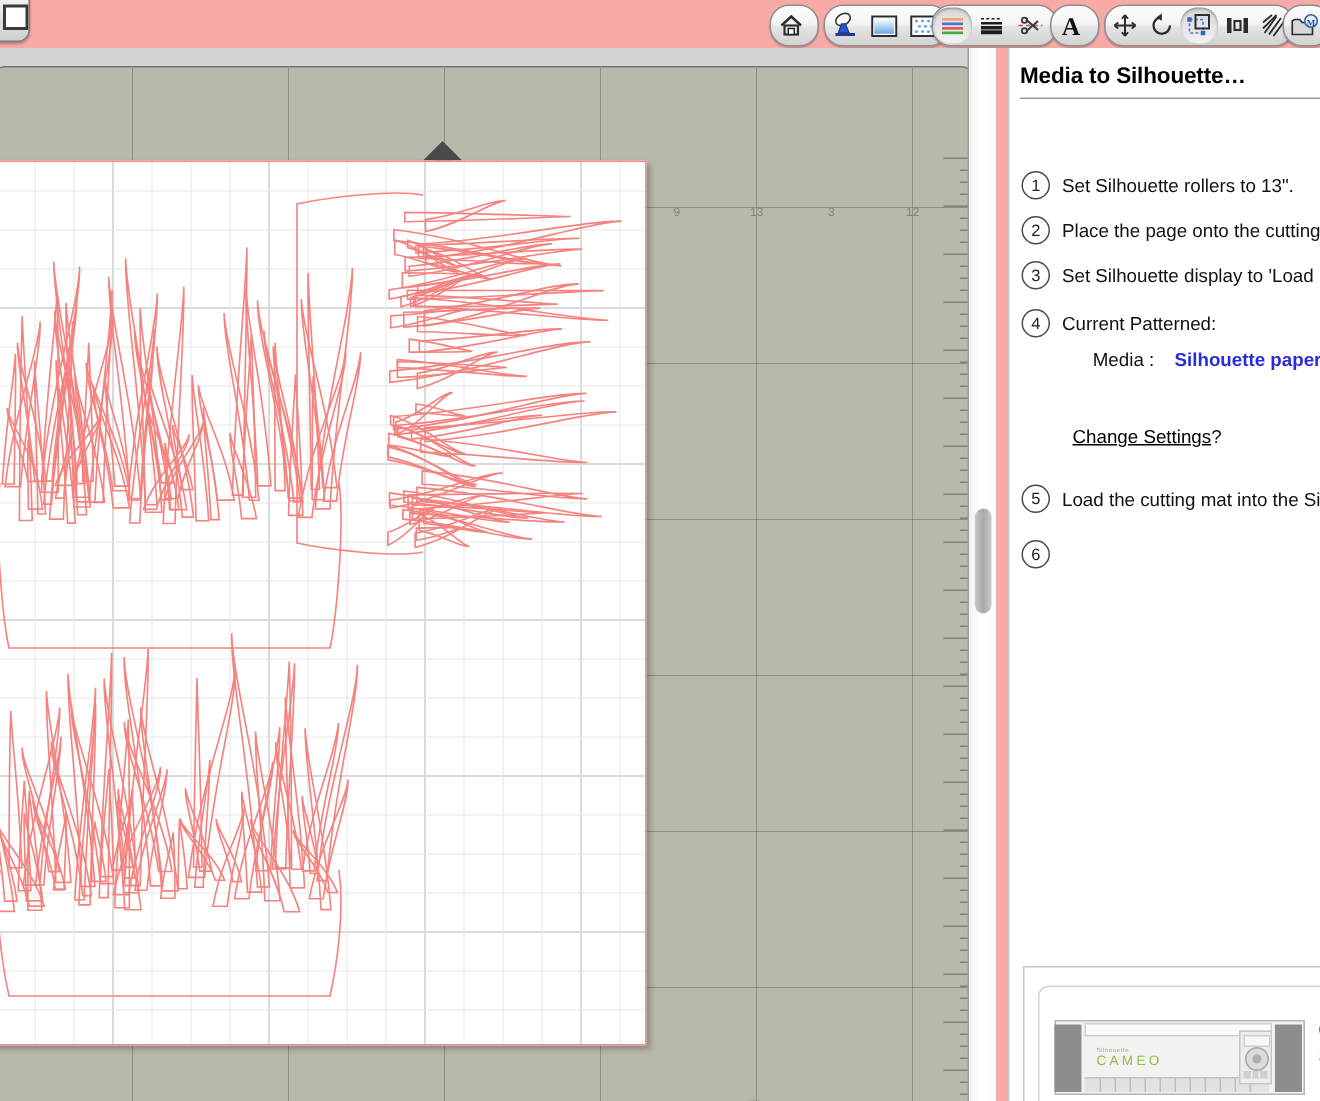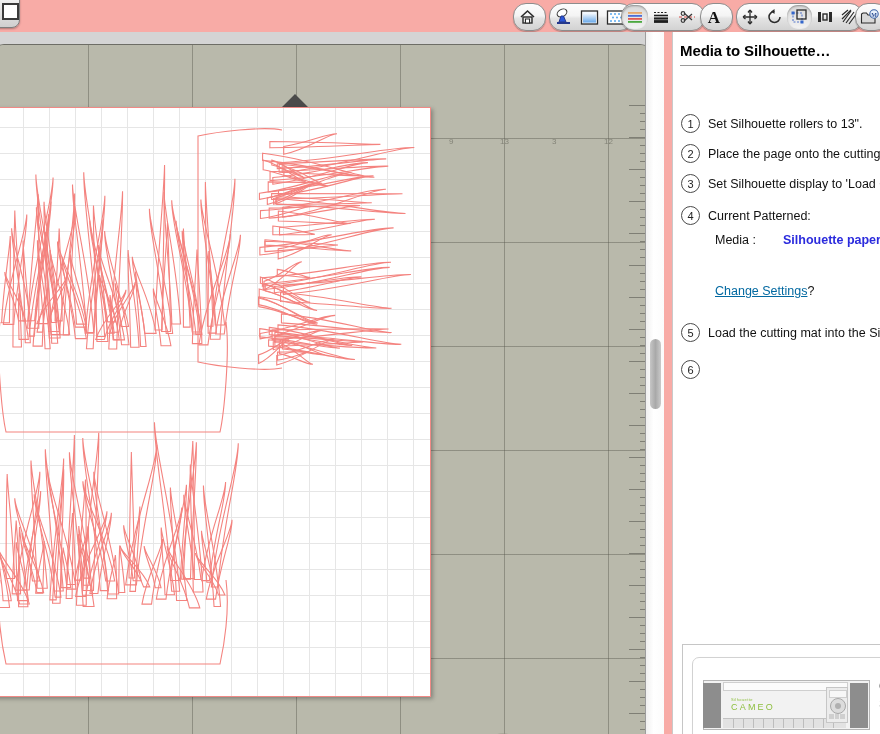--- a/index.html
+++ b/index.html
@@ -140,26 +140,26 @@
     border:1px solid #4a4a4a;color:#222;font-size:11px;
     align-items:center;justify-content:center;vertical-align:middle;
     background:#fff;
   }
   .steptext{
     font-size:12.5px;color:#111;margin-left:8px;vertical-align:middle;
   }
   
   #settings{position:absolute;left:42px;top:200px;white-space:nowrap;}
   .srow{font-size:12.5px;color:#111;height:16px;line-height:16px;}
-  .slab{display:inline-block;width:68px;}
+  .slab{display:inline-block;width:68px;text-align:center;}
   .sval{color:#2b2bdd;font-weight:bold;}
   #change-link{
     position:absolute;left:42px;top:252px;font-size:12.5px;color:#111;white-space:nowrap;
   }
-  #change-link a{color:#0369a1;text-decoration:underline;cursor:pointer;}
+  #change-link a{color:#000000;text-decoration:underline;cursor:pointer;}
   
   #cut-btn{
     position:absolute;left:43px;top:321px;width:97px;height:33px;
     background:linear-gradient(to bottom,#f2f2f2 0%,#e8e8e8 50%,#d9d9d9 100%);
     border:1px solid #8b8b8b;
     display:flex;align-items:center;justify-content:center;
     font-size:13px;color:#111;cursor:pointer;
     box-shadow:0 1px 1px rgba(0,0,0,.12);
   }
   

